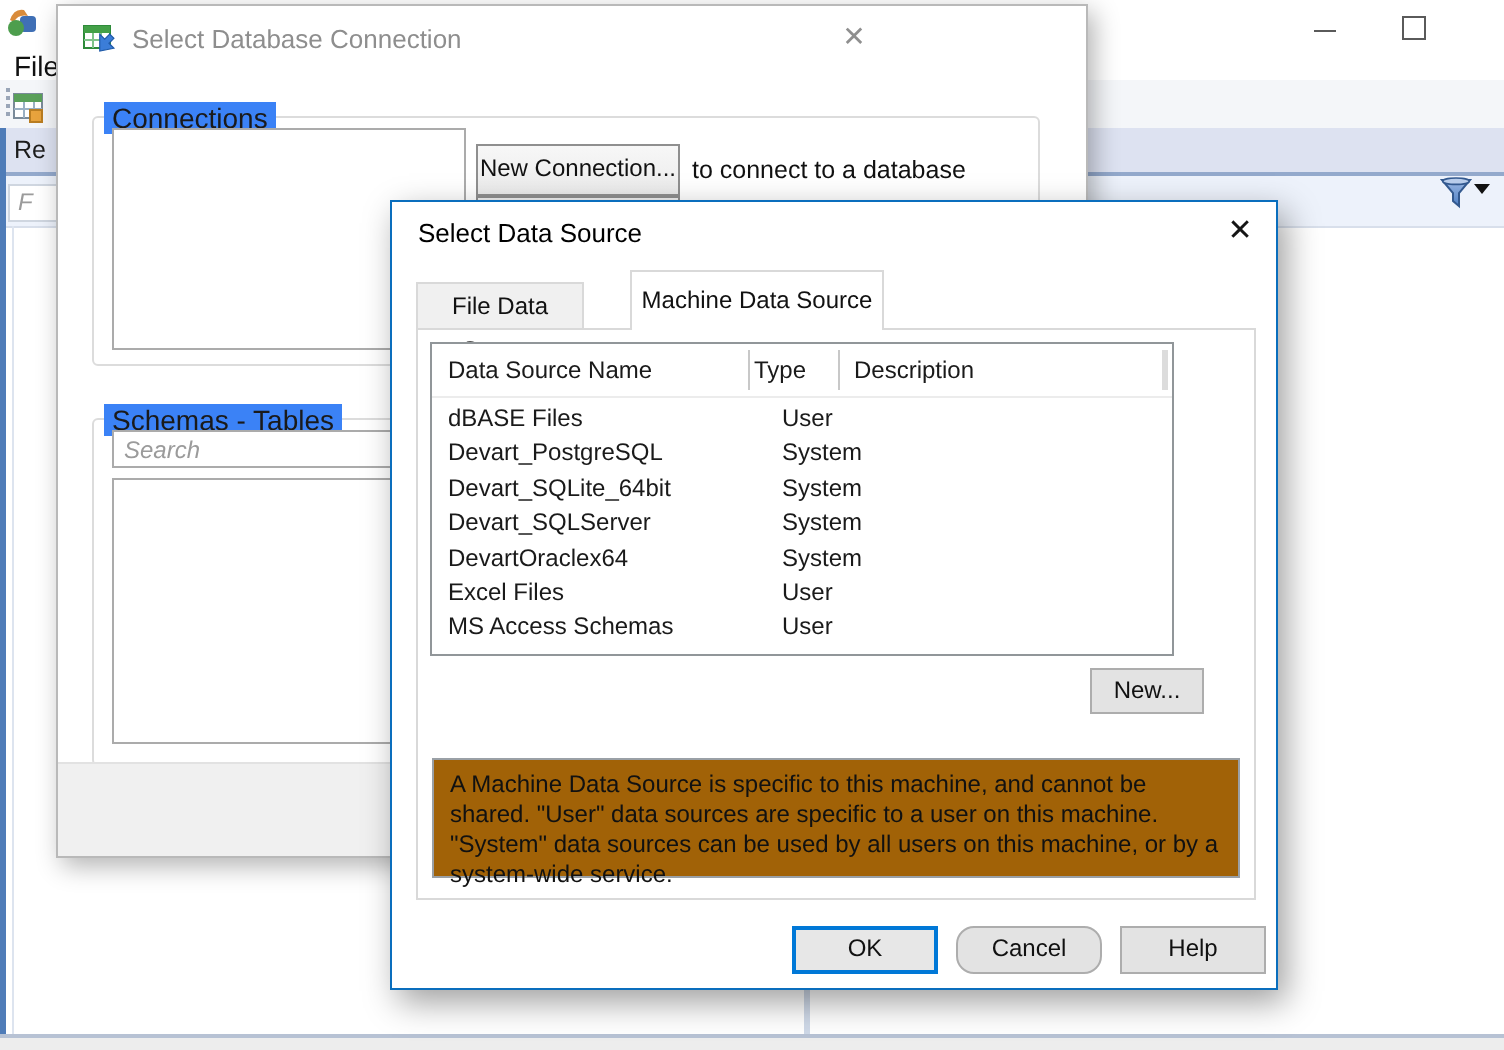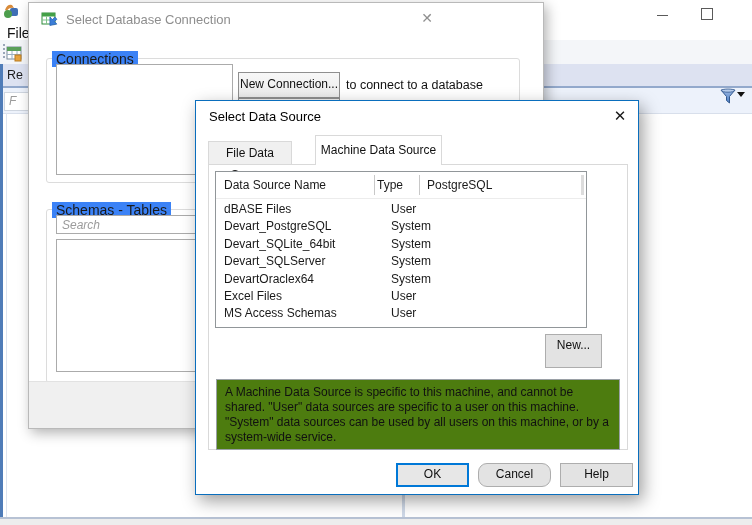--- a/index.html
+++ b/index.html
@@ -73,22 +73,22 @@
   .lv-h3{position:absolute;left:211px;top:6px;font-size:12px;}
   .lv-sep1{position:absolute;left:158px;top:3px;width:1px;height:20px;background:#c8c8c8;}
   .lv-sep2{position:absolute;left:203px;top:3px;width:1px;height:20px;background:#c8c8c8;}
   .lv-thumb{position:absolute;right:2px;top:3px;width:3px;height:20px;background:#dcdcdc;}
   .lv-rows{position:absolute;left:0;top:29px;width:100%;}
   .lv-row{position:relative;height:17.4px;line-height:17.4px;font-size:12px;}
   .lv-name{position:absolute;left:8px;white-space:nowrap;}
   .lv-type{position:absolute;left:175px;white-space:nowrap;}
   .btn{box-sizing:border-box;background:#e3e3e3;border:1px solid #adadad;font-size:12px;color:#111;
        text-align:center;}
-  .btn-new{left:349px;top:233px;width:57px;height:34px;line-height:21px;z-index:3;}
-  .descbox{left:20px;top:278px;width:404px;height:71px;background:#4d7c0f;border:1px solid #9aa0a6;
+  .btn-new{left:349px;top:233px;width:57px;height:23px;line-height:21px;z-index:3;}
+  .descbox{left:20px;top:278px;width:404px;height:60px;background:#a16207;border:1px solid #9aa0a6;
            box-sizing:border-box;padding:5px 8px;font-size:12px;line-height:15px;color:#111;z-index:3;}
   .btn-ok{left:200px;top:362px;width:73px;height:24px;border:2px solid #0078d7;line-height:19px;background:#e7e7e7;}
   .btn-cancel{left:282px;top:362px;width:73px;height:24px;line-height:21px;border-radius:9px;}
   .btn-help{left:364px;top:362px;width:73px;height:24px;line-height:21px;}
 </style>
 </head>
 <body>
 
 <div class="screen">
 
@@ -181,21 +181,21 @@
     <span class="abs dlg2-close">✕</span>
 
     <div class="abs tab tab-file">File Data Source</div>
     <div class="abs tab tab-machine">Machine Data Source</div>
     <div class="abs tab-panel"></div>
 
     <div class="abs lv">
       <div class="lv-header">
         <span class="lv-h1">Data Source Name</span>
         <span class="lv-h2">Type</span>
-        <span class="lv-h3">PostgreSQL</span>
+        <span class="lv-h3">Description</span>
         <span class="lv-sep1"></span>
         <span class="lv-sep2"></span>
       </div>
       <span class="lv-thumb"></span>
       <div class="lv-rows">
         <div class="lv-row">
           <span class="lv-name">dBASE Files</span>
           <span class="lv-type">User</span>
         </div>
         <div class="lv-row">

